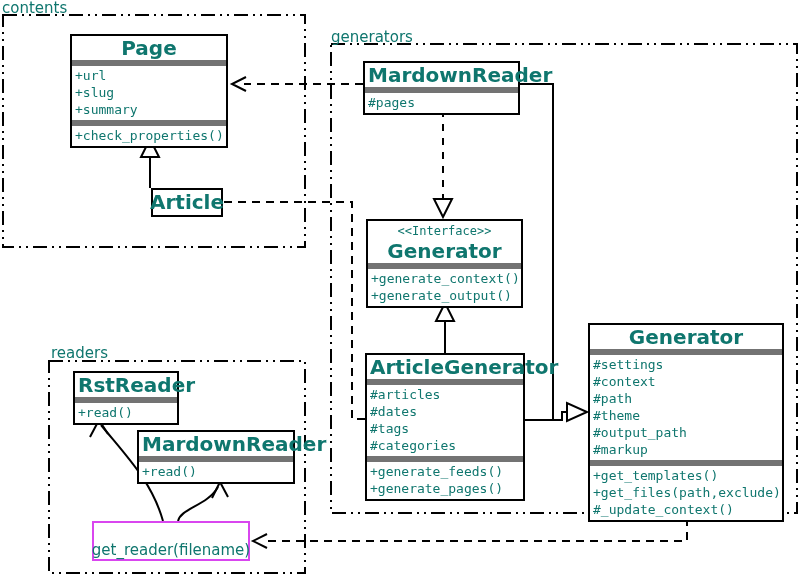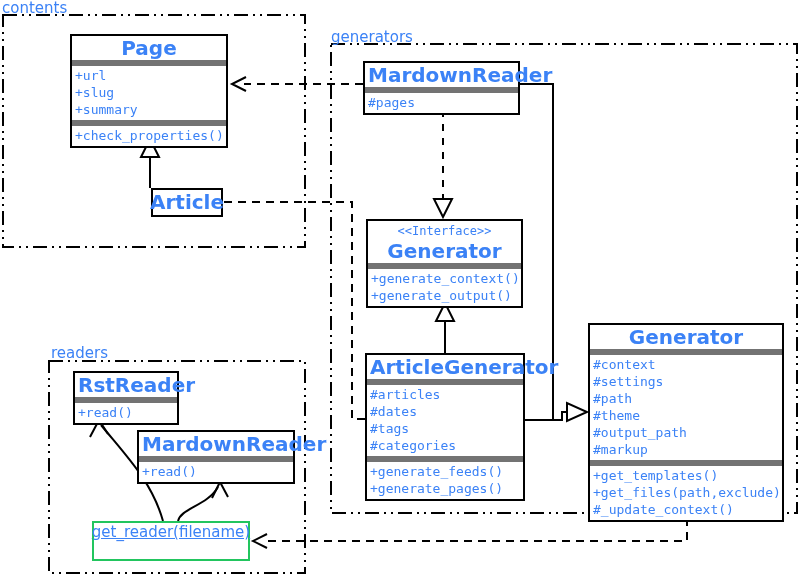--- a/index.html
+++ b/index.html
@@ -1,31 +1,31 @@
 <!DOCTYPE html>
 <html><head>
 <meta charset="utf-8">
 <style>
   html,body{margin:0;padding:0;background:#fff;}
   #canvas{position:relative;width:803px;height:579px;background:#fff;overflow:hidden;
-          font-family:"DejaVu Sans",sans-serif;color:#3b82f6;}
+          font-family:"DejaVu Sans",sans-serif;color:#0f766e;}
   #wires{position:absolute;left:0;top:0;z-index:1;}
   .pkg-label{position:absolute;z-index:2;font-size:15px;line-height:15px;white-space:nowrap;}
   .uml-box{position:absolute;z-index:3;background:#fff;border:2px solid #000;
            font-family:"DejaVu Sans Mono","Liberation Mono",monospace;font-size:13px;}
   .uml-title{font-family:"DejaVu Sans","Liberation Sans",sans-serif;font-weight:bold;
              font-size:20px;line-height:24px;text-align:center;padding:0 3px;white-space:nowrap;border-radius:11px;}
   .uml-stereo{font-family:"DejaVu Sans Mono","Liberation Mono",monospace;font-weight:normal;
               font-size:12px;line-height:16px;text-align:center;padding-top:2px;}
   .uml-sect{border-top:6px solid #737373;padding:1px 3px 2px 3px;}
   .uml-row{line-height:17px;white-space:pre;}
   .title-only{display:flex;align-items:center;justify-content:center;margin-left:36px;}
-  .plain-box{position:absolute;z-index:3;background:#fff;border:2px solid #22c55e;
-             display:flex;align-items:flex-start;justify-content:center;
-             font-family:"DejaVu Sans","Liberation Sans",sans-serif;font-size:15px;text-decoration:underline;}
+  .plain-box{position:absolute;z-index:3;background:#fff;border:2px solid #d946ef;
+             display:flex;align-items:flex-end;justify-content:center;
+             font-family:"DejaVu Sans","Liberation Sans",sans-serif;font-size:15px;}
 </style>
 </head>
 <body>
 
 <div id="canvas">
 
   <svg id="wires" width="803" height="579" viewBox="0 0 803 579">
 
     <g fill="none" stroke="#000" stroke-width="2" stroke-dasharray="14 5 2 5 2 5">
       <rect x="3" y="15" width="302" height="232"></rect>
@@ -128,22 +128,22 @@
     </div>
     <div class="uml-sect">
       <div class="uml-row">+generate_feeds()</div>
       <div class="uml-row">+generate_pages()</div>
     </div>
   </div>
 
   <div class="uml-box" style="left:588px;top:323px;width:192px;">
     <div class="uml-title">Generator</div>
     <div class="uml-sect">
+      <div class="uml-row">#settings</div>
       <div class="uml-row">#context</div>
-      <div class="uml-row">#settings</div>
       <div class="uml-row">#path</div>
       <div class="uml-row">#theme</div>
       <div class="uml-row">#output_path</div>
       <div class="uml-row">#markup</div>
     </div>
     <div class="uml-sect">
       <div class="uml-row">+get_templates()</div>
       <div class="uml-row">+get_files(path,exclude)</div>
       <div class="uml-row">#_update_context()</div>
     </div>

